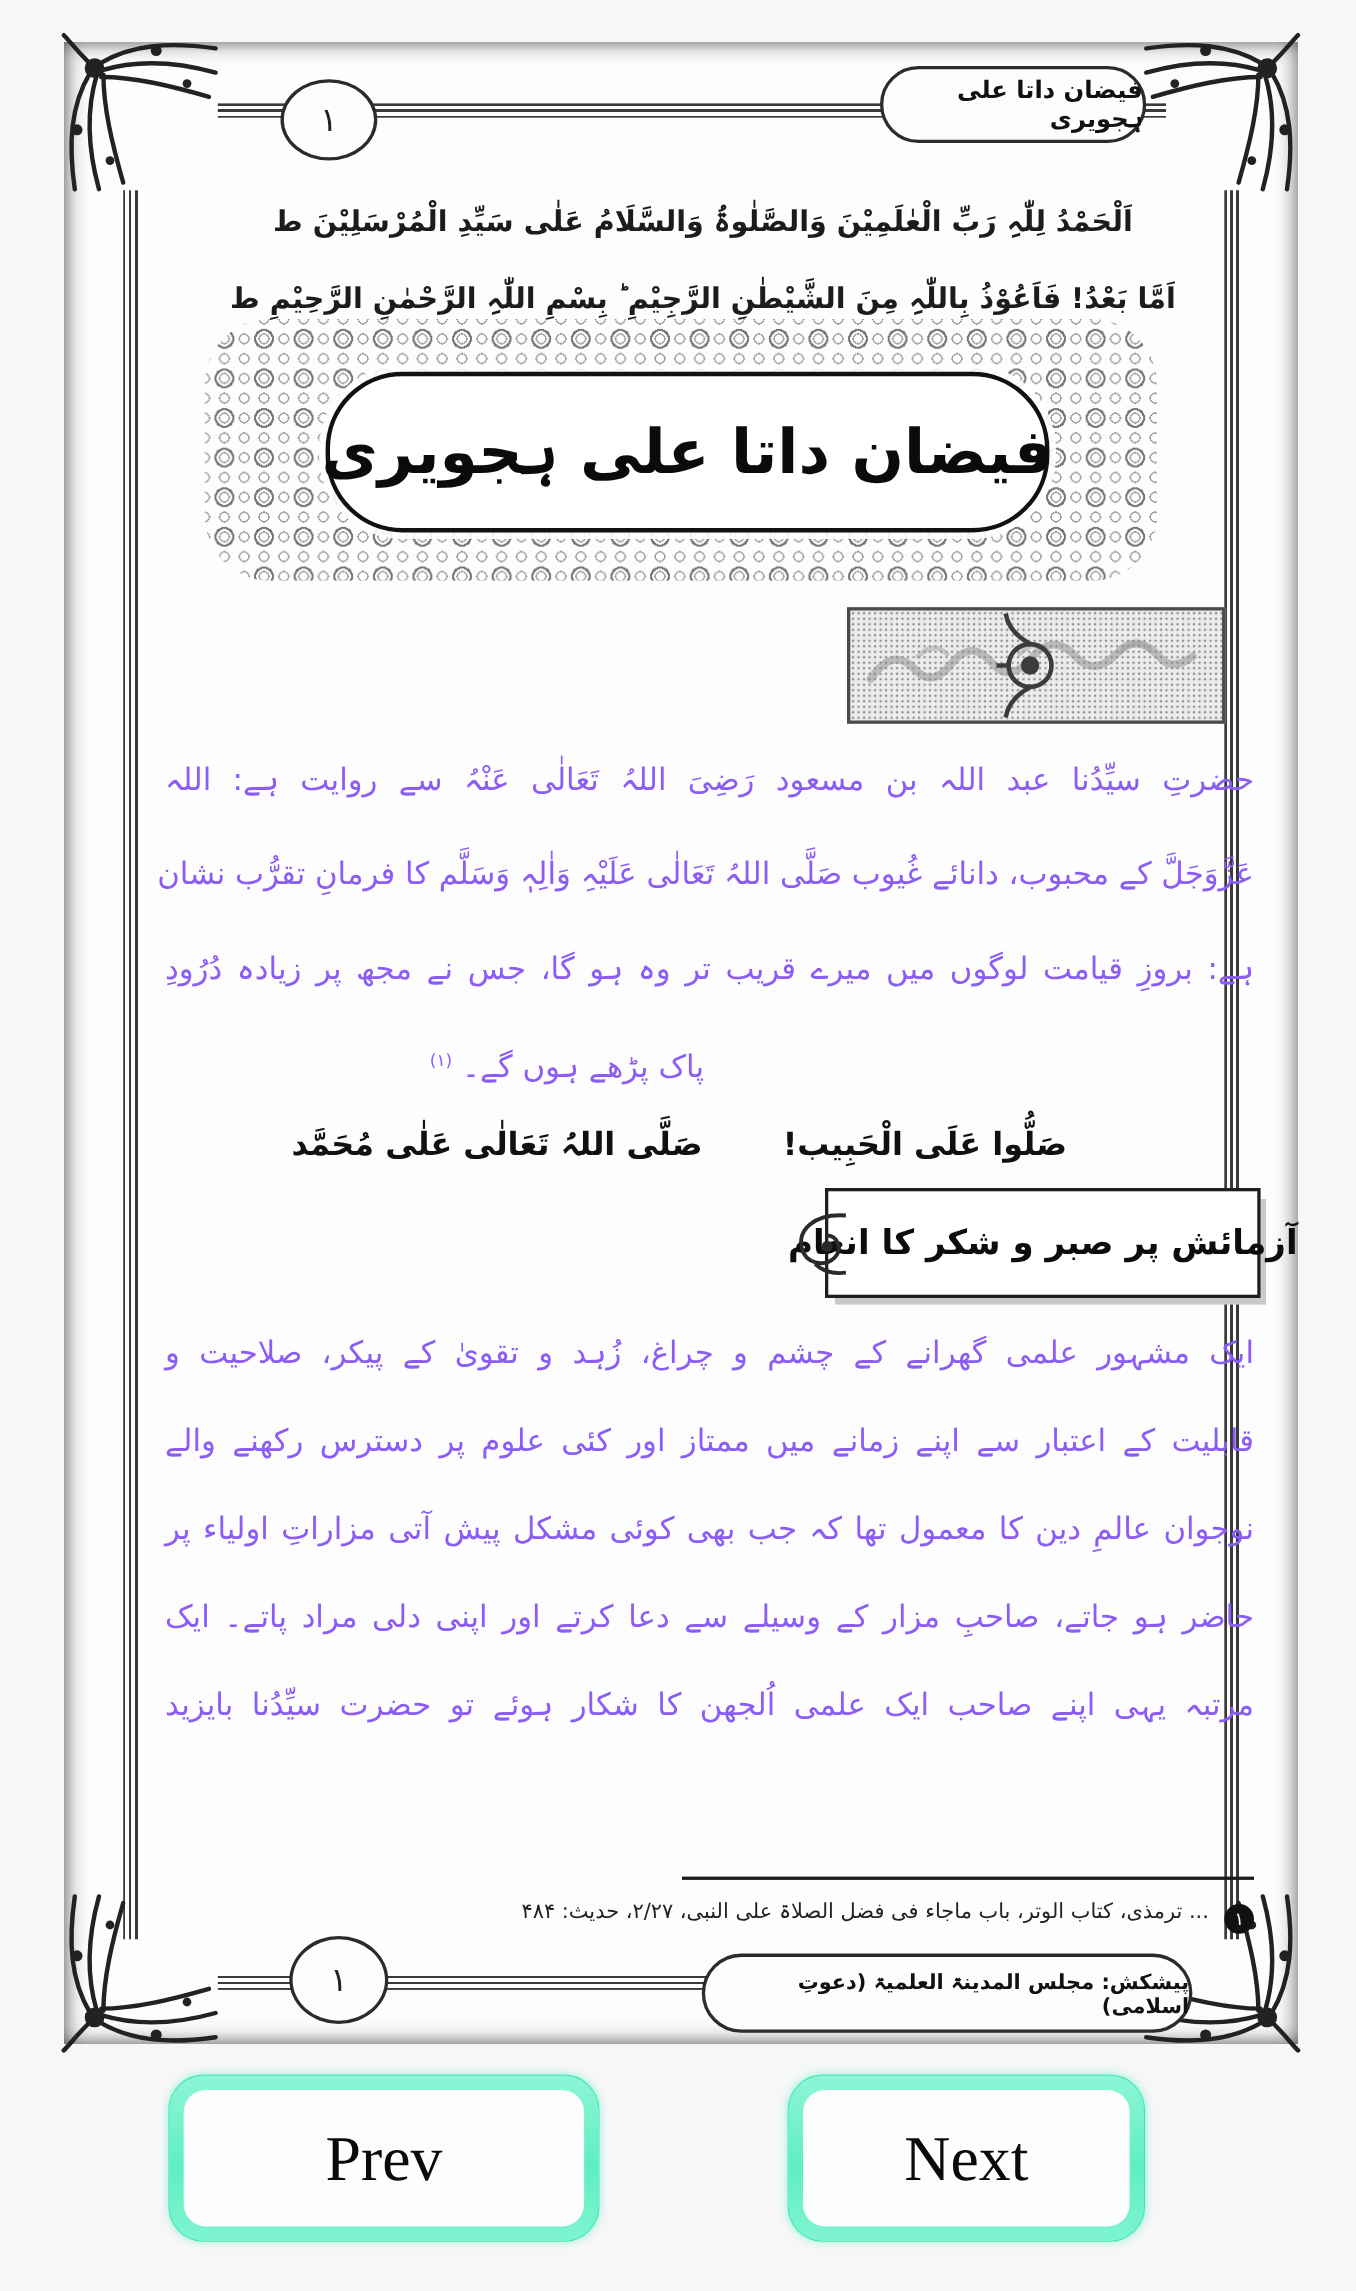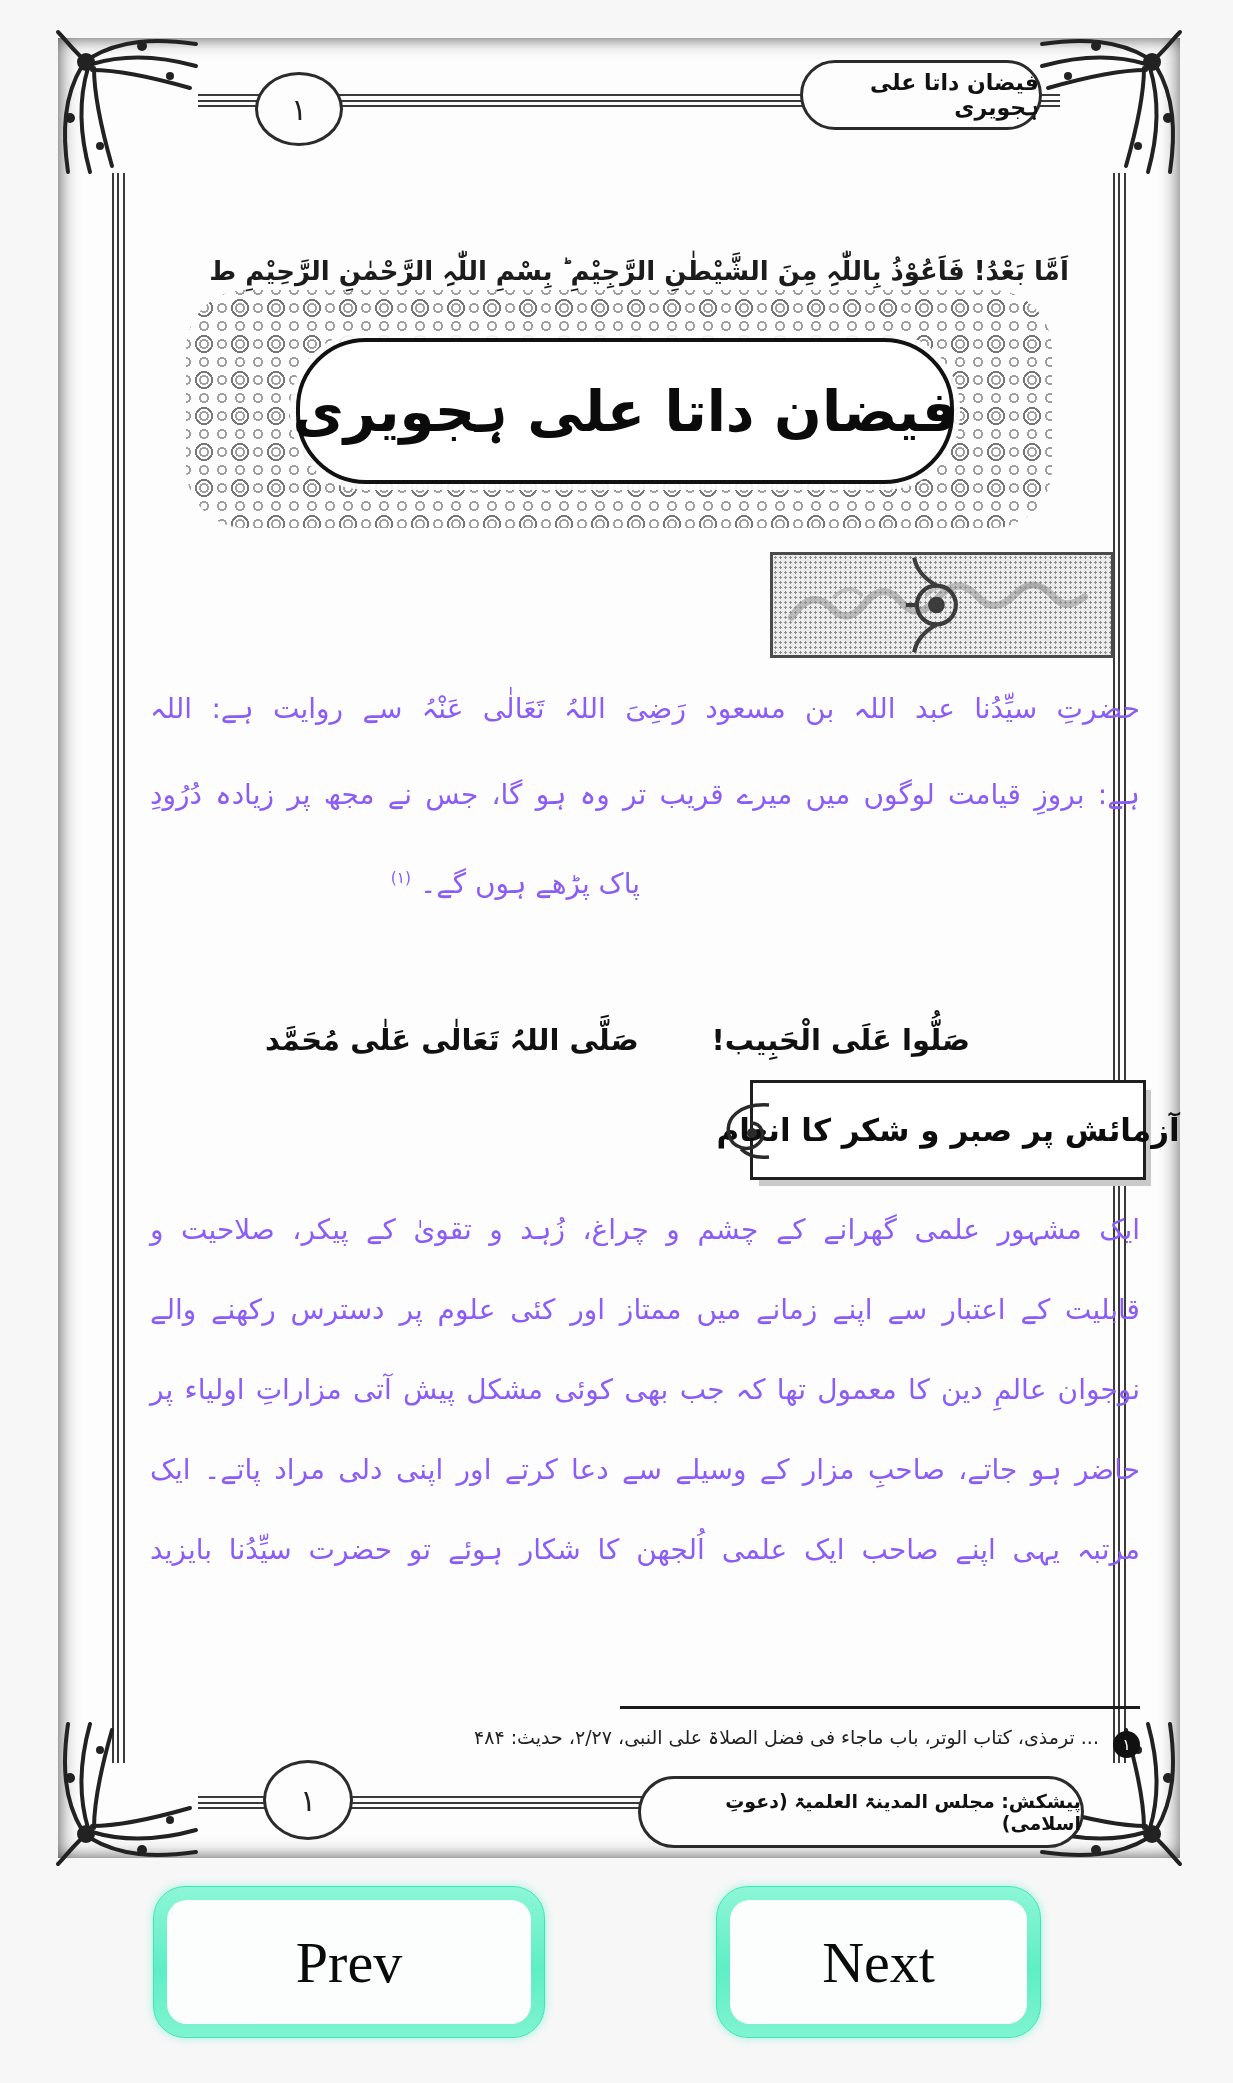--- a/index.html
+++ b/index.html
@@ -184,20 +184,21 @@
         </g>
     </svg>
 
     <div class="oval oval-top">
       <span>١</span>
     </div>
     <div class="pill pill-header">
       <span dir="rtl">فیضان داتا علی ہجویری</span>
     </div>
 
+    <div class="arabic arabic-1">اَلْحَمْدُ لِلّٰہِ رَبِّ الْعٰلَمِیْنَ وَالصَّلٰوۃُ وَالسَّلَامُ عَلٰی سَیِّدِ الْمُرْسَلِیْنَ ط</div>
     <div class="arabic arabic-2">اَمَّا بَعْدُ! فَاَعُوْذُ بِاللّٰہِ مِنَ الشَّیْطٰنِ الرَّجِیْمِ ؕ بِسْمِ اللّٰہِ الرَّحْمٰنِ الرَّحِیْمِ ط</div>
 
     <div class="title-band"></div>
     <div class="title-pill">
       <span>فیضان داتا علی ہجویری</span>
     </div>
 
     <div class="stamp">
       <svg viewBox="0 0 330 96">
         <path d="M18 60 q20 -30 40 -8 q15 16 32 -6 q18 -22 36 0 q15 18 34 -4 q20 -24 40 -2 q16 18 36 -2 q18 -20 38 2 q12 14 30 0" stroke="#8a8a8a" fill="none" stroke-width="7" opacity="0.5" stroke-linecap="round"></path>
@@ -207,20 +208,21 @@
         <g fill="none" stroke="#3c3c3c" stroke-width="3">
           <circle cx="22" cy="36" r="14"></circle>
             <path d="M22 22 q-14 -8 -16 -20 M22 50 q-14 8 -16 20 M8 36 q-8 0 -8 0"></path>
         </g>
         <circle cx="22" cy="36" r="6" fill="#3c3c3c"></circle>
       </svg>
     </div>
 
     <div class="para hadith">
       <div class="u-line">حضرتِ سیِّدُنا عبد اللہ بن مسعود رَضِیَ اللہُ تَعَالٰی عَنْہُ سے روایت ہے: اللہ</div>
+      <div class="u-line">عَزَّوَجَلَّ کے محبوب، دانائے غُیوب صَلَّی اللہُ تَعَالٰی عَلَیْہِ وَاٰلِہٖ وَسَلَّم کا فرمانِ تقرُّب نشان</div>
       <div class="u-line">ہے: بروزِ قیامت لوگوں میں میرے قریب تر وہ ہو گا، جس نے مجھ پر زیادہ دُرُودِ</div>
       <div class="line-final">
         <span>پاک پڑھے ہوں گے۔</span>
         <span class="fn-sup">(۱)</span>
       </div>
     </div>
 
     <div class="salawat">
       <span>صَلُّوا عَلَی الْحَبِیب!</span>
       <span>صَلَّی اللہُ تَعَالٰی عَلٰی مُحَمَّد</span>

